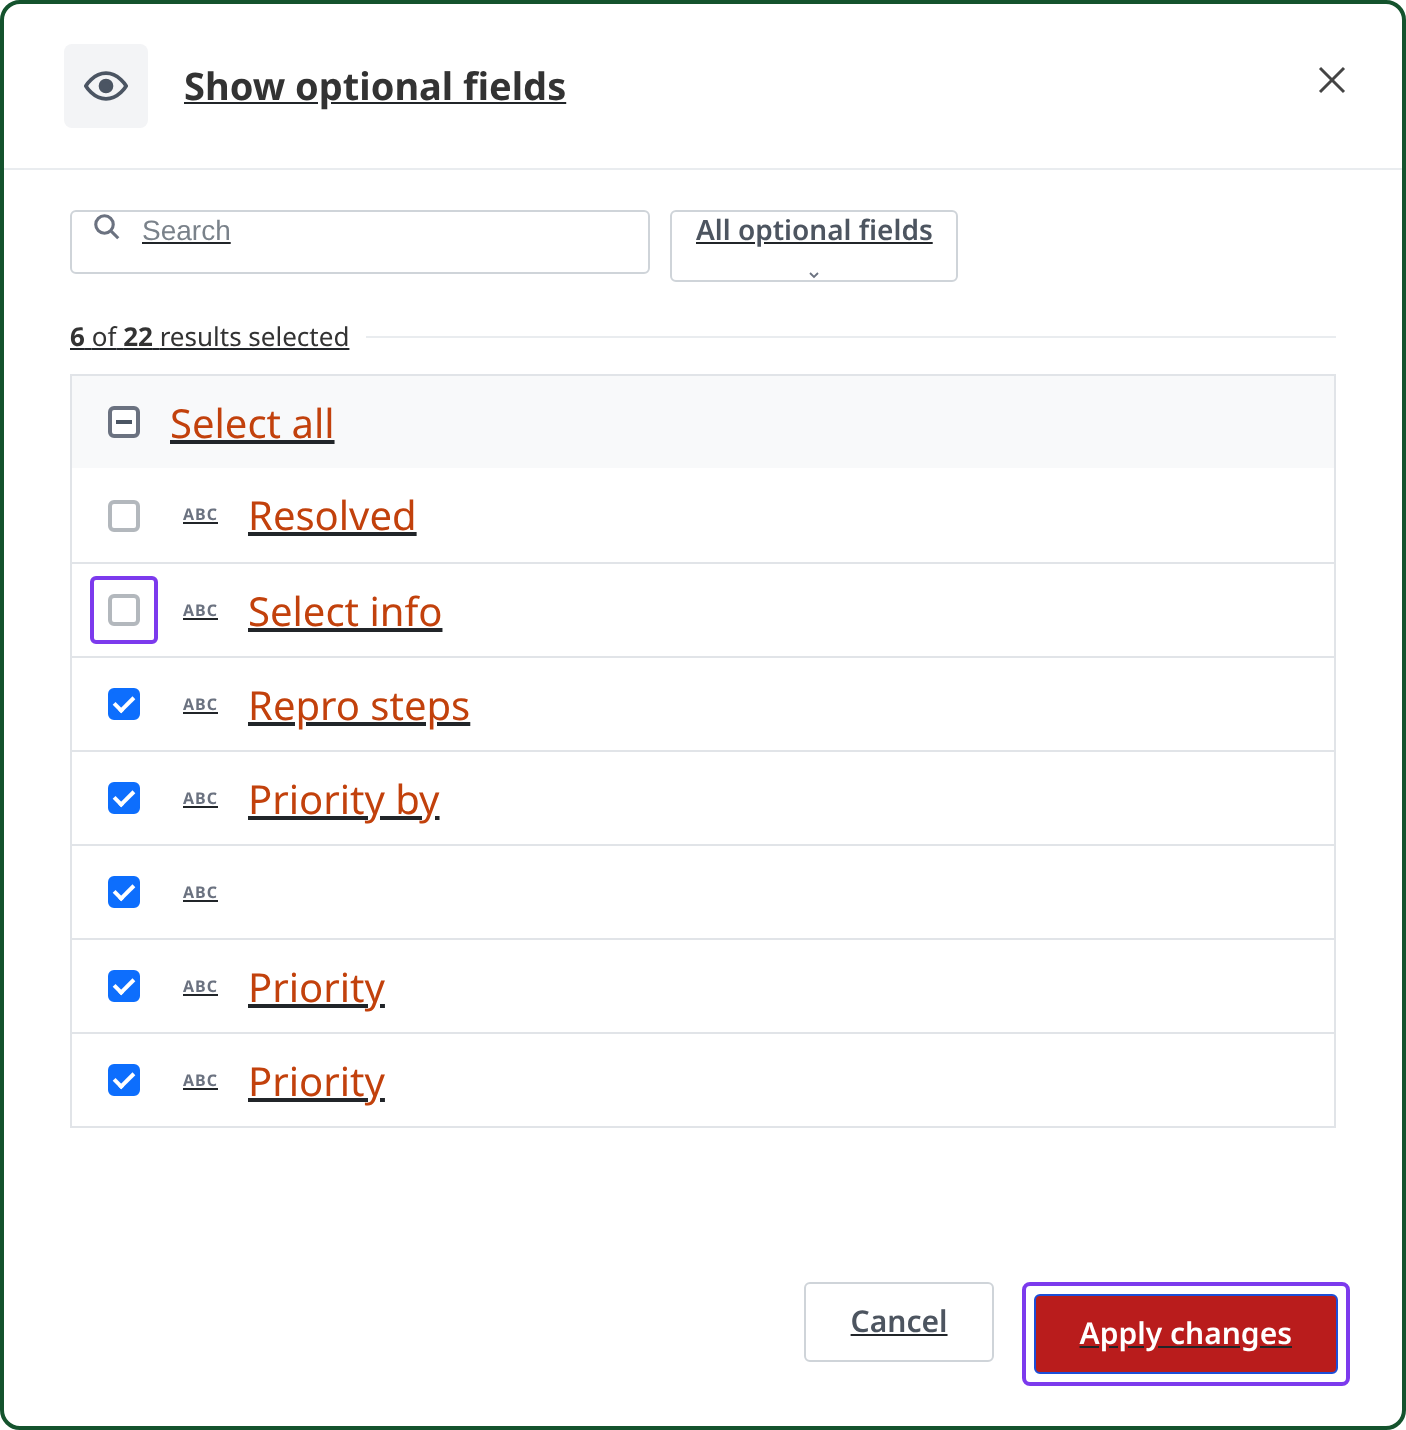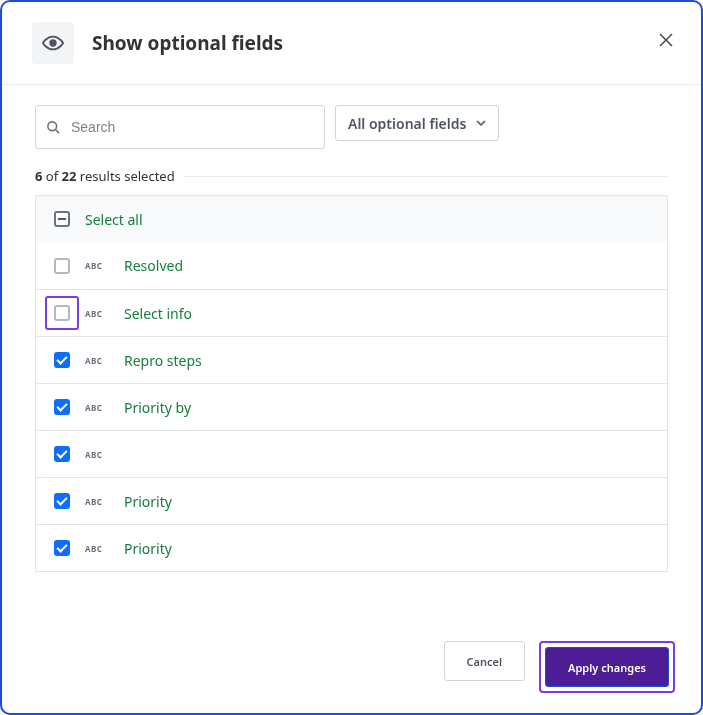--- a/index.html
+++ b/index.html
@@ -5,25 +5,26 @@
     * { box-sizing: border-box; }
     body {
       margin: 0;
       font-family: -apple-system, "Segoe UI", system-ui, sans-serif;
       background: #fff;
       color: #212529;
     }
     .modal {
       width: 703px;
       height: 715px;
-      border: 2px solid #1d4ed8;
+      border: 2px solid #14532d;
       border-radius: 10px;
       display: flex;
       flex-direction: column;
       overflow: hidden;
+      text-decoration: underline;
     }
     .header {
       display: flex;
       align-items: center;
       padding: 20px 30px;
       position: relative;
     }
     .header-icon-box {
       width: 42px;
       height: 42px;
@@ -50,25 +51,25 @@
       height: 1px;
       background: #e9ecef;
     }
     .filter-row {
       display: flex;
       gap: 10px;
       padding: 20px 33px 14px 33px;
     }
     .search-input {
       flex: 0 0 290px;
-      height: 44px;
+      height: 32px;
       border: 1px solid #cfd4d9;
       border-radius: 3px;
       display: flex;
-      align-items: center;
+      align-items: flex-start;
       padding: 0 10px;
       gap: 8px;
     }
     .search-input input {
       border: none;
       outline: none;
       font-size: 14px;
       flex: 1;
       color: #333;
     }
@@ -78,20 +79,21 @@
       border: 1px solid #cfd4d9;
       border-radius: 3px;
       display: flex;
       align-items: center;
       padding: 0 12px;
       gap: 10px;
       font-weight: 600;
       color: #4d5560;
       font-size: 14px;
       cursor: pointer;
+      flex-direction: column;
     }
     .results-line {
       padding: 4px 33px 10px 33px;
       font-size: 13px;
       display: flex;
       align-items: center;
       color: #333;
     }
     .results-line .b { font-weight: 700; }
     .results-rule {
@@ -159,50 +161,50 @@
       border: 2px solid #7c3aed;
       border-radius: 3px;
       pointer-events: none;
     }
     .type-icon {
       font-size: 8px;
       letter-spacing: 0.5px;
       font-weight: 700;
       color: #6b7280;
       flex: 0 0 24px;
-      text-align: left;
+      text-align: right;
     }
     .row-label {
-      font-size: 14px;
-      color: #15803d;
+      font-size: 20px;
+      color: #c2410c;
     }
     .footer {
       margin-top: auto;
       padding: 20px 26px;
       display: flex;
       justify-content: flex-end;
       gap: 14px;
     }
     .btn {
       height: 40px;
       padding: 0 22px;
       border-radius: 3px;
-      font-size: 11px;
+      font-size: 15px;
       font-weight: 600;
       display: flex;
       align-items: center;
       cursor: pointer;
     }
     .btn.secondary {
       background: #fff;
       border: 1px solid #cfd4d9;
       color: #4d5560;
     }
     .btn.primary {
-      background: #4c1d95;
+      background: #b91c1c;
       border: 1px solid #1d4ed8;
       color: #fff;
     }
     .btn-highlight {
       padding: 4px;
       border: 2px solid #7c3aed;
       border-radius: 4px;
       display: inline-flex;
     }
   </style>

